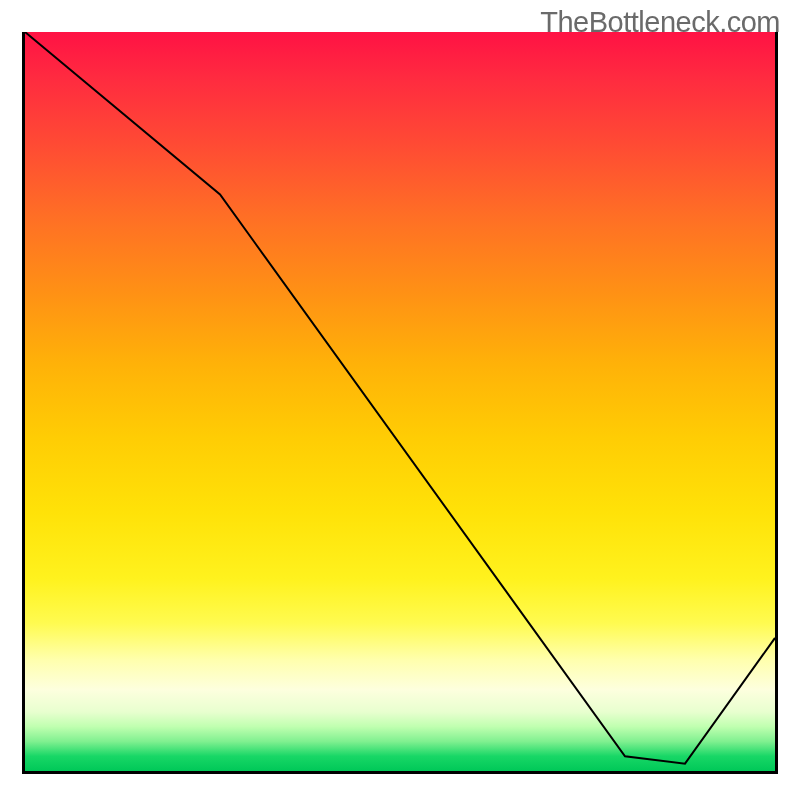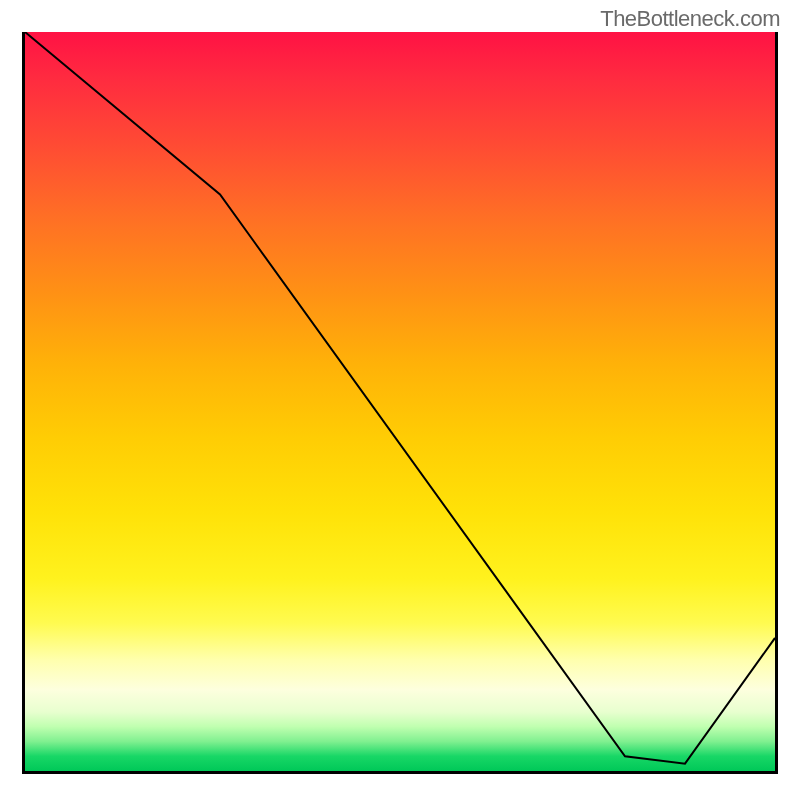--- a/index.html
+++ b/index.html
@@ -9,21 +9,21 @@
     background: #ffffff;
     font-family: Arial, Helvetica, sans-serif;
     position: relative;
     overflow: hidden;
   }
   .watermark {
     position: absolute;
     top: 6px;
     right: 20px;
     color: #6a6a6a;
-    font-size: 22px;
+    font-size: 29px;
     font-weight: 500;
     letter-spacing: -0.5px;
   }
   .plot-frame {
     position: absolute;
     left: 22px;
     top: 32px;
     width: 756px;
     height: 742px;
     border: 3px solid #000;

